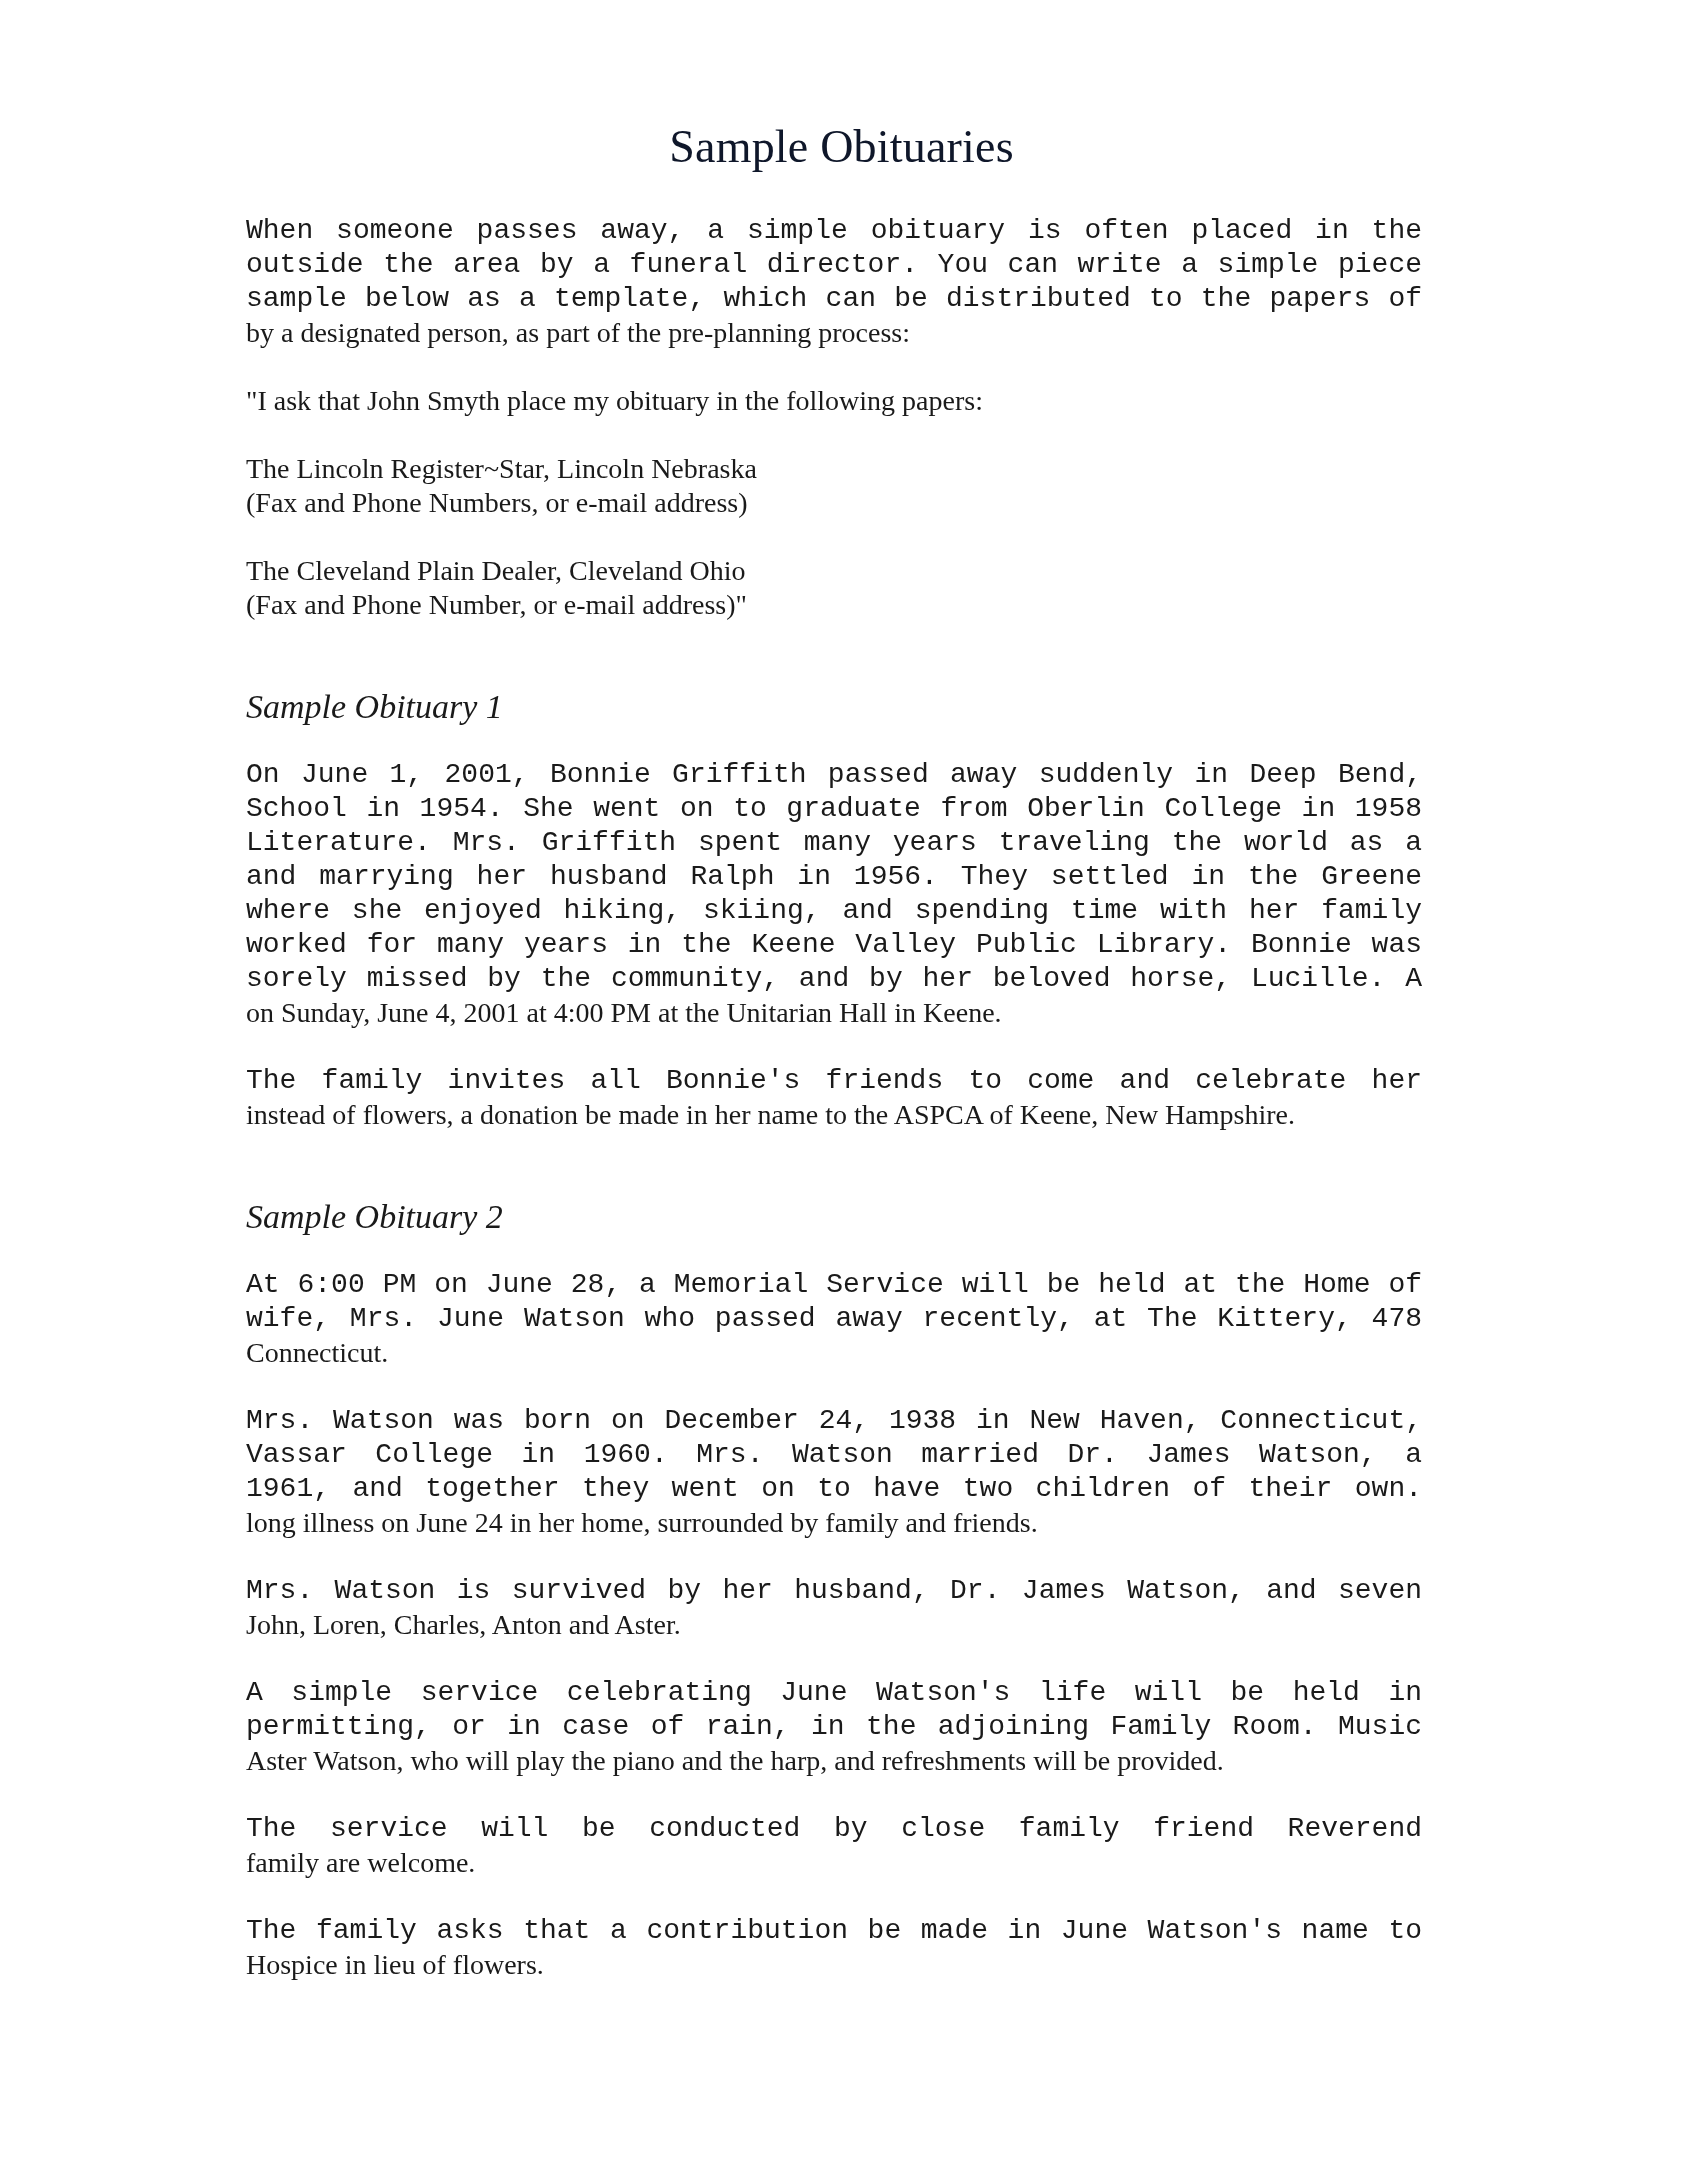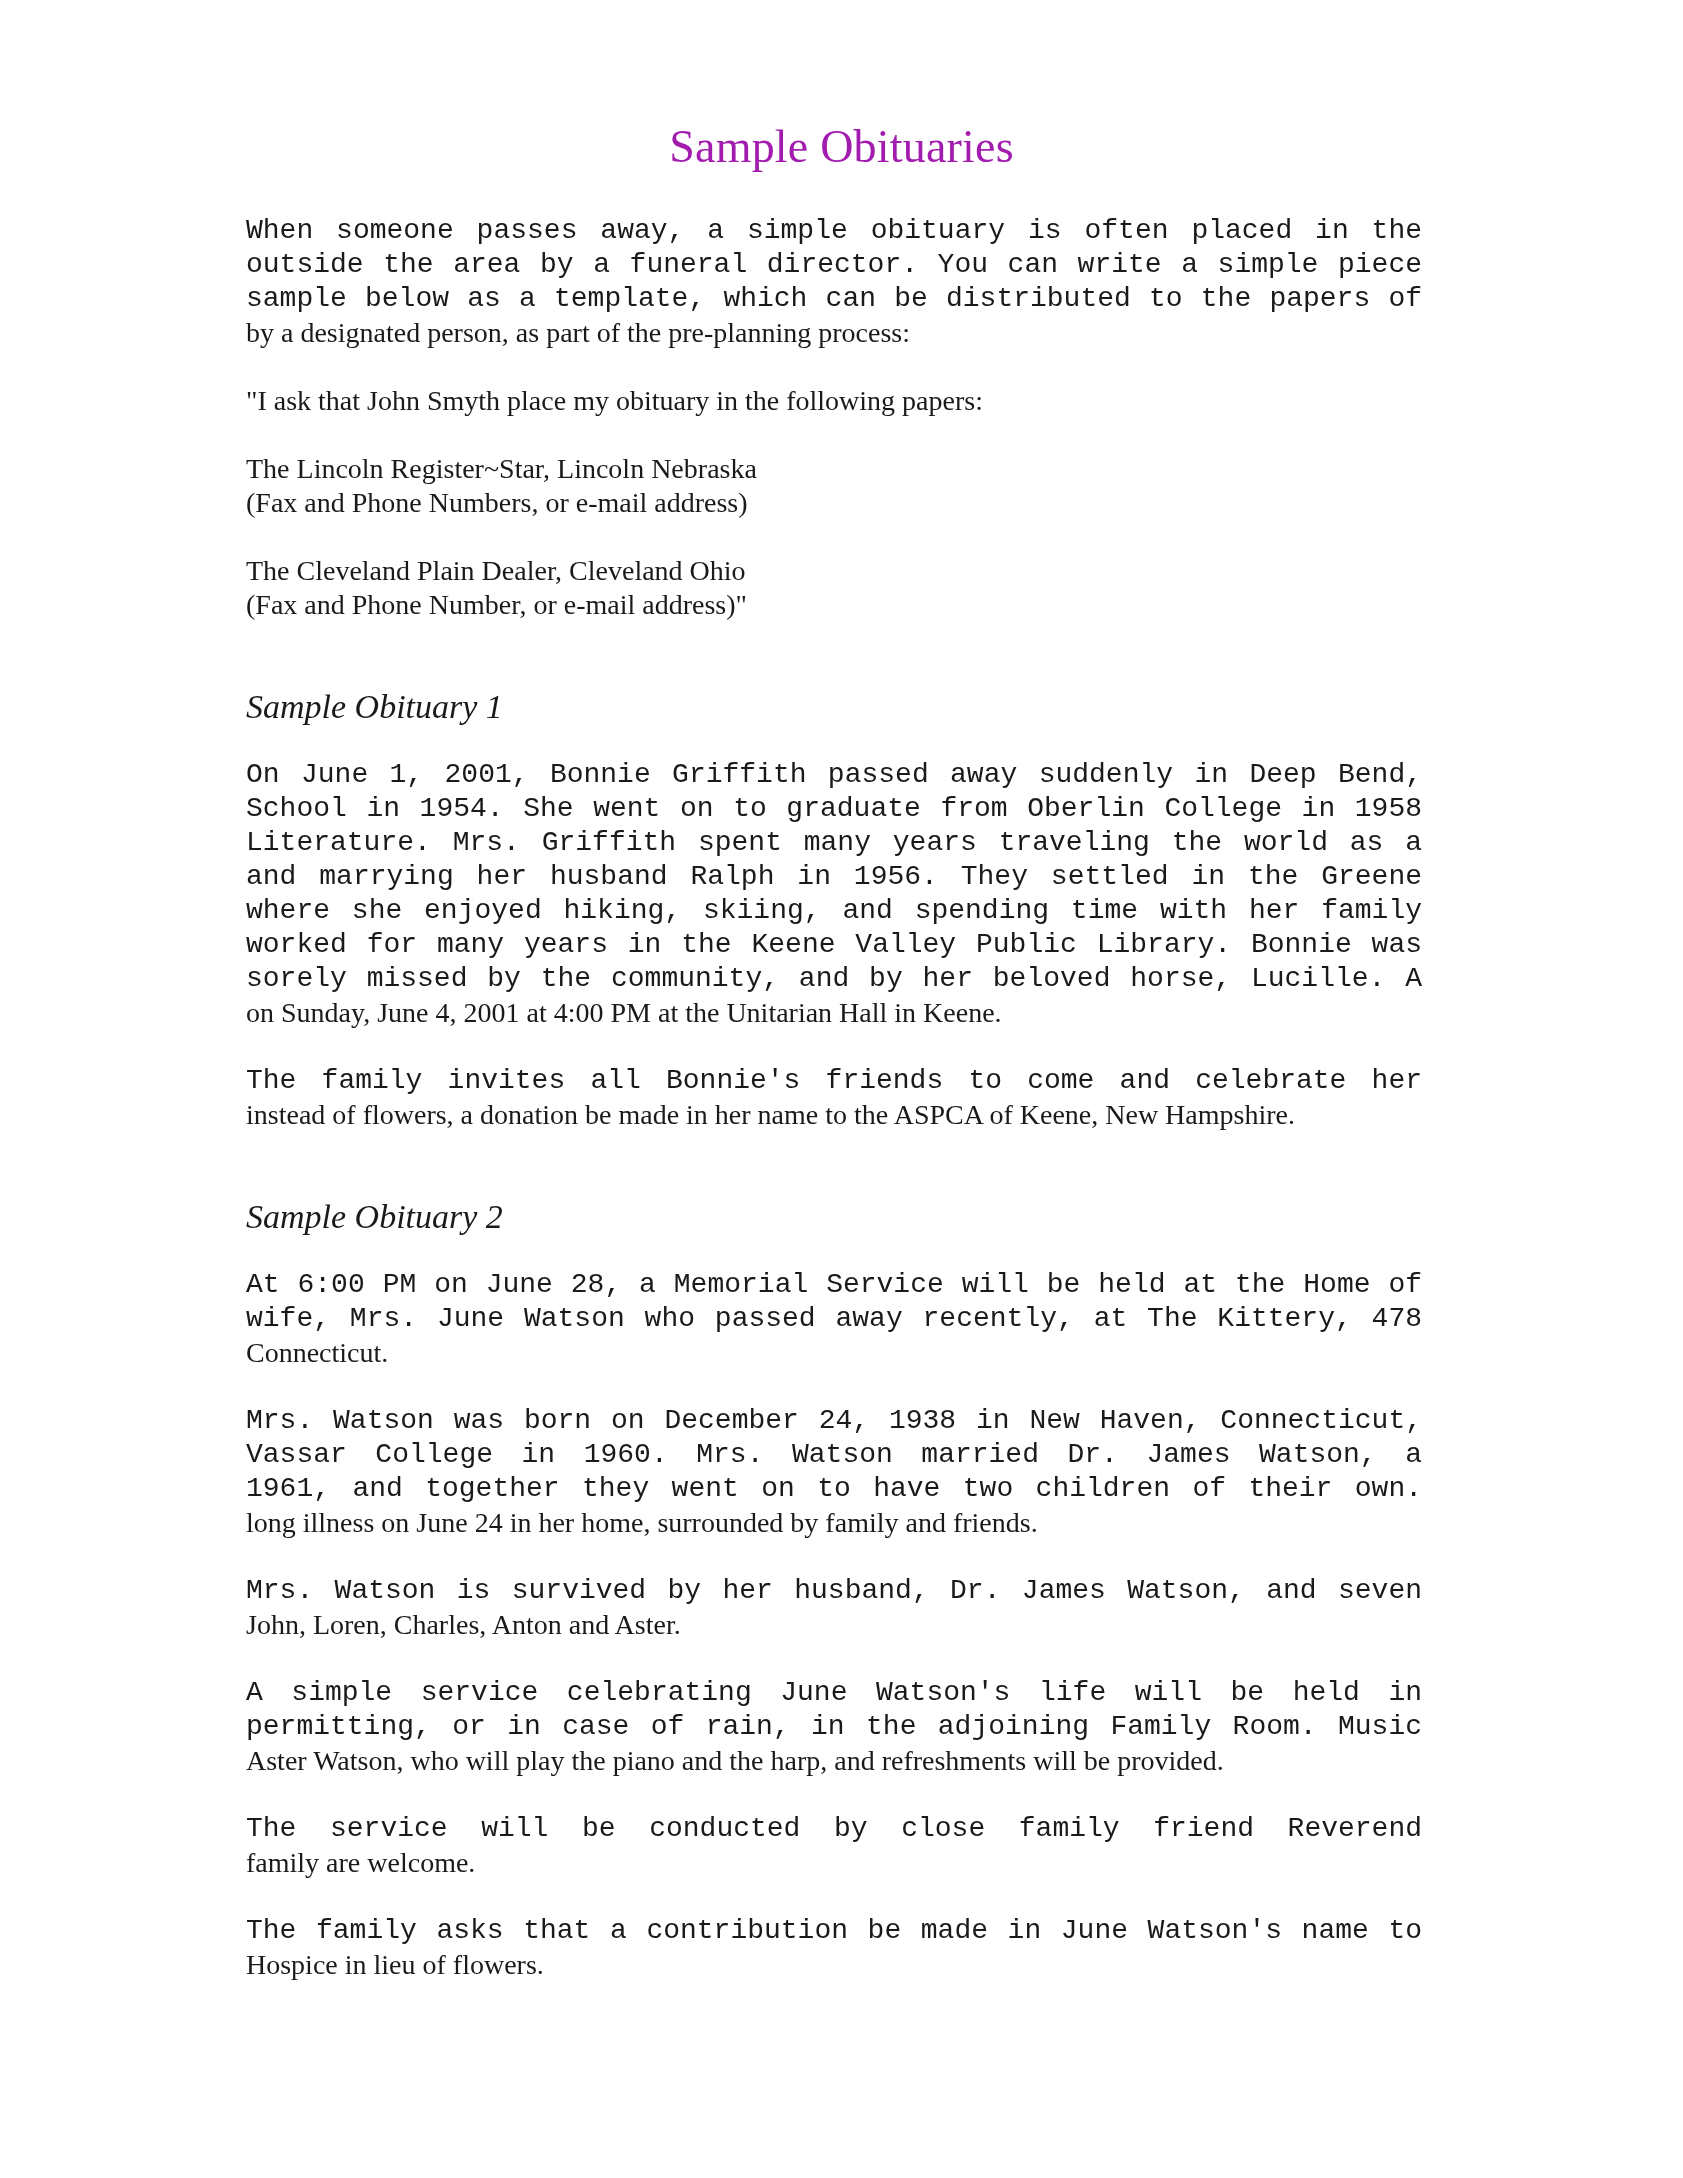--- a/index.html
+++ b/index.html
@@ -4,21 +4,21 @@
 <style>
   html, body { margin: 0; padding: 0; background: #ffffff; }
   body {
     width: 1683px; height: 2178px; position: relative; overflow: hidden;
     font-family: "Liberation Serif", "DejaVu Serif", serif;
     color: #1a1a1a;
   }
   .page { position: absolute; left: 0; top: 0; width: 1683px; height: 2178px; }
   .title {
     position: absolute; left: 0; width: 1683px; top: 119px;
-    text-align: center; font-size: 46px; line-height: 55px; color: #a21caf;
+    text-align: center; font-size: 46px; line-height: 55px; color: #0f172a;
     letter-spacing: 0.2px;
   }
   .body {
     position: absolute; left: 246px; width: 1176px; top: 214px;
     font-size: 28px; line-height: 34px;
   }
   .para { margin: 0 0 34px 0; }
   .line { display: block; white-space: nowrap; height: 34px; text-align: left; }
   .line.j { text-align: justify; text-align-last: justify; white-space: normal; overflow: hidden; font-family: Liberation Mono, monospace; }
   .heading { font-style: italic; font-size: 34px; margin: 0 0 34px 0; line-height: 34px; }

